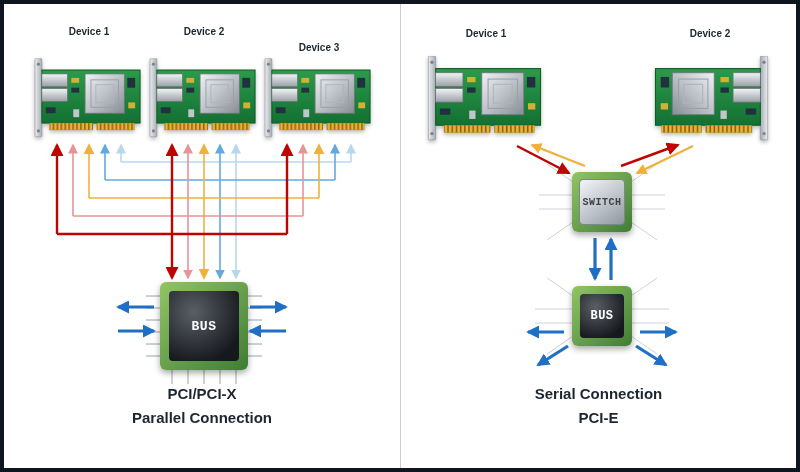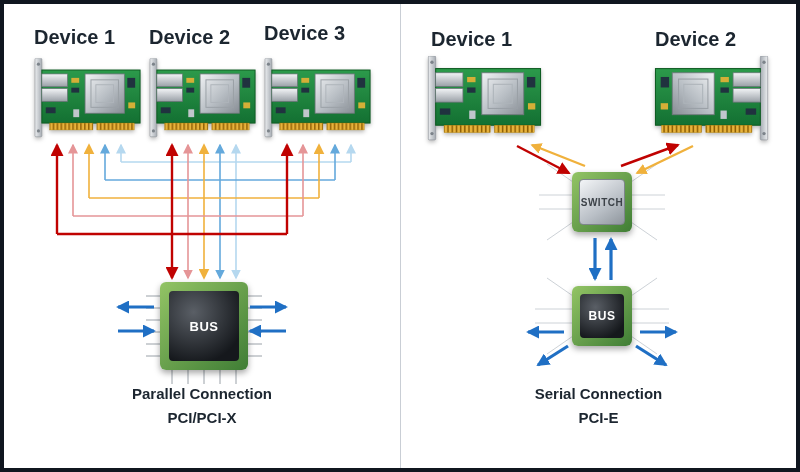--- a/index.html
+++ b/index.html
@@ -4,28 +4,28 @@
 <style>
   html,body{margin:0;padding:0;background:#fff;font-family:"Liberation Sans",sans-serif;}
   .frame{position:relative;width:800px;height:472px;box-sizing:border-box;
          border:4px solid var(--frame-border,#10161f);background:#fff;overflow:hidden;}
   .panel{position:absolute;top:0;height:464px;}
   .panel.left{left:0;width:396px;}
   .panel.right{left:397px;width:395px;}
   .divider{position:absolute;left:396px;top:0;bottom:0;width:1px;background:var(--divider,#c9ced5);}
   svg.layer{position:absolute;left:0;top:0;width:100%;height:100%;pointer-events:none;}
   .under{z-index:1}.over{z-index:3}
-  .dev-label{position:absolute;width:110px;font-weight:700;font-size:20px;
+  .dev-label{position:absolute;width:110px;text-align:center;font-weight:700;font-size:10px;
              color:var(--text-dark,#1c2630);z-index:2;}
   svg.nic{position:absolute;z-index:2;filter:drop-shadow(0 2px 2px rgba(0,0,0,.28));}
   .chip{position:absolute;z-index:2;border-radius:6px;
         background:linear-gradient(135deg,var(--chip-green-light,#93c465),var(--chip-green-dark,#3f7d35));
         box-shadow:0 3px 6px rgba(0,0,0,.35);}
   .die{position:absolute;inset:9px;border-radius:4px;display:flex;align-items:center;justify-content:center;
-       font-weight:700;letter-spacing:.5px;}
+       font-weight:700;letter-spacing:.5px;font-family:Liberation Mono, monospace;}
   .die.dark{background:radial-gradient(circle at 35% 30%,#5a5f66,#15181c 78%);color:#fff;}
   .die.silver{background:linear-gradient(145deg,#f3f5f7,#b9bfc6 60%,#8f969d);color:#3c4248;
               border:1px solid #7e858c;}
   .caption{position:absolute;left:0;right:0;top:378px;text-align:center;font-weight:700;
            font-size:15px;line-height:24px;color:var(--text-dark,#1c2630);z-index:2;}
   
   line{fill:none;}
   .s-red{stroke:var(--arrow-red)} .s-gold{stroke:var(--arrow-gold)} .s-pink{stroke:var(--arrow-pink)}
   .s-sky{stroke:var(--arrow-sky)} .s-pale{stroke:var(--arrow-pale)} .s-blue{stroke:var(--arrow-blue)}
   .f-red{fill:var(--arrow-red)} .f-gold{fill:var(--arrow-gold)} .f-pink{fill:var(--arrow-pink)}
@@ -123,21 +123,21 @@
         <line x1="168" y1="366" x2="168" y2="380"></line>
           <line x1="184" y1="366" x2="184" y2="380"></line>
         <line x1="200" y1="366" x2="200" y2="380"></line>
           <line x1="216" y1="366" x2="216" y2="380"></line>
         <line x1="232" y1="366" x2="232" y2="380"></line>
       </g>
     </svg>
 
     <div class="dev-label" style="left:30px;top:22px">Device 1</div>
     <div class="dev-label" style="left:145px;top:22px">Device 2</div>
-    <div class="dev-label" style="left:260px;top:18px">Device 3</div>
+    <div class="dev-label" style="left:260px;top:38px">Device 3</div>
 
     <svg class="nic" viewBox="0 0 112 82" style="left:30px;top:54px;width:110px;height:81px">
         <use href="#nic"></use>
       </svg>
     <svg class="nic" viewBox="0 0 112 82" style="left:145px;top:54px;width:110px;height:81px">
         <use href="#nic"></use>
       </svg>
     <svg class="nic" viewBox="0 0 112 82" style="left:260px;top:54px;width:110px;height:81px">
         <use href="#nic"></use>
       </svg>
@@ -186,22 +186,22 @@
       </g>
       <g class="s-blue w3">
         <line x1="150" y1="303" x2="114" y2="303" marker-end="url(#m-blue)"></line>
         <line x1="114" y1="327" x2="150" y2="327" marker-end="url(#m-blue)"></line>
         <line x1="246" y1="303" x2="282" y2="303" marker-end="url(#m-blue)"></line>
         <line x1="282" y1="327" x2="246" y2="327" marker-end="url(#m-blue)"></line>
       </g>
     </svg>
 
     <div class="caption">
+      <div>PCI/PCI-X</div>
       <div>Parallel Connection</div>
-      <div>PCI/PCI-X</div>
     </div>
   </section>
 
   <div class="divider"></div>
 
   <section class="panel right">
 
     <svg class="layer under" viewBox="0 0 395 464">
       <g class="trace">
         <line x1="146" y1="160" x2="256" y2="236"></line>

